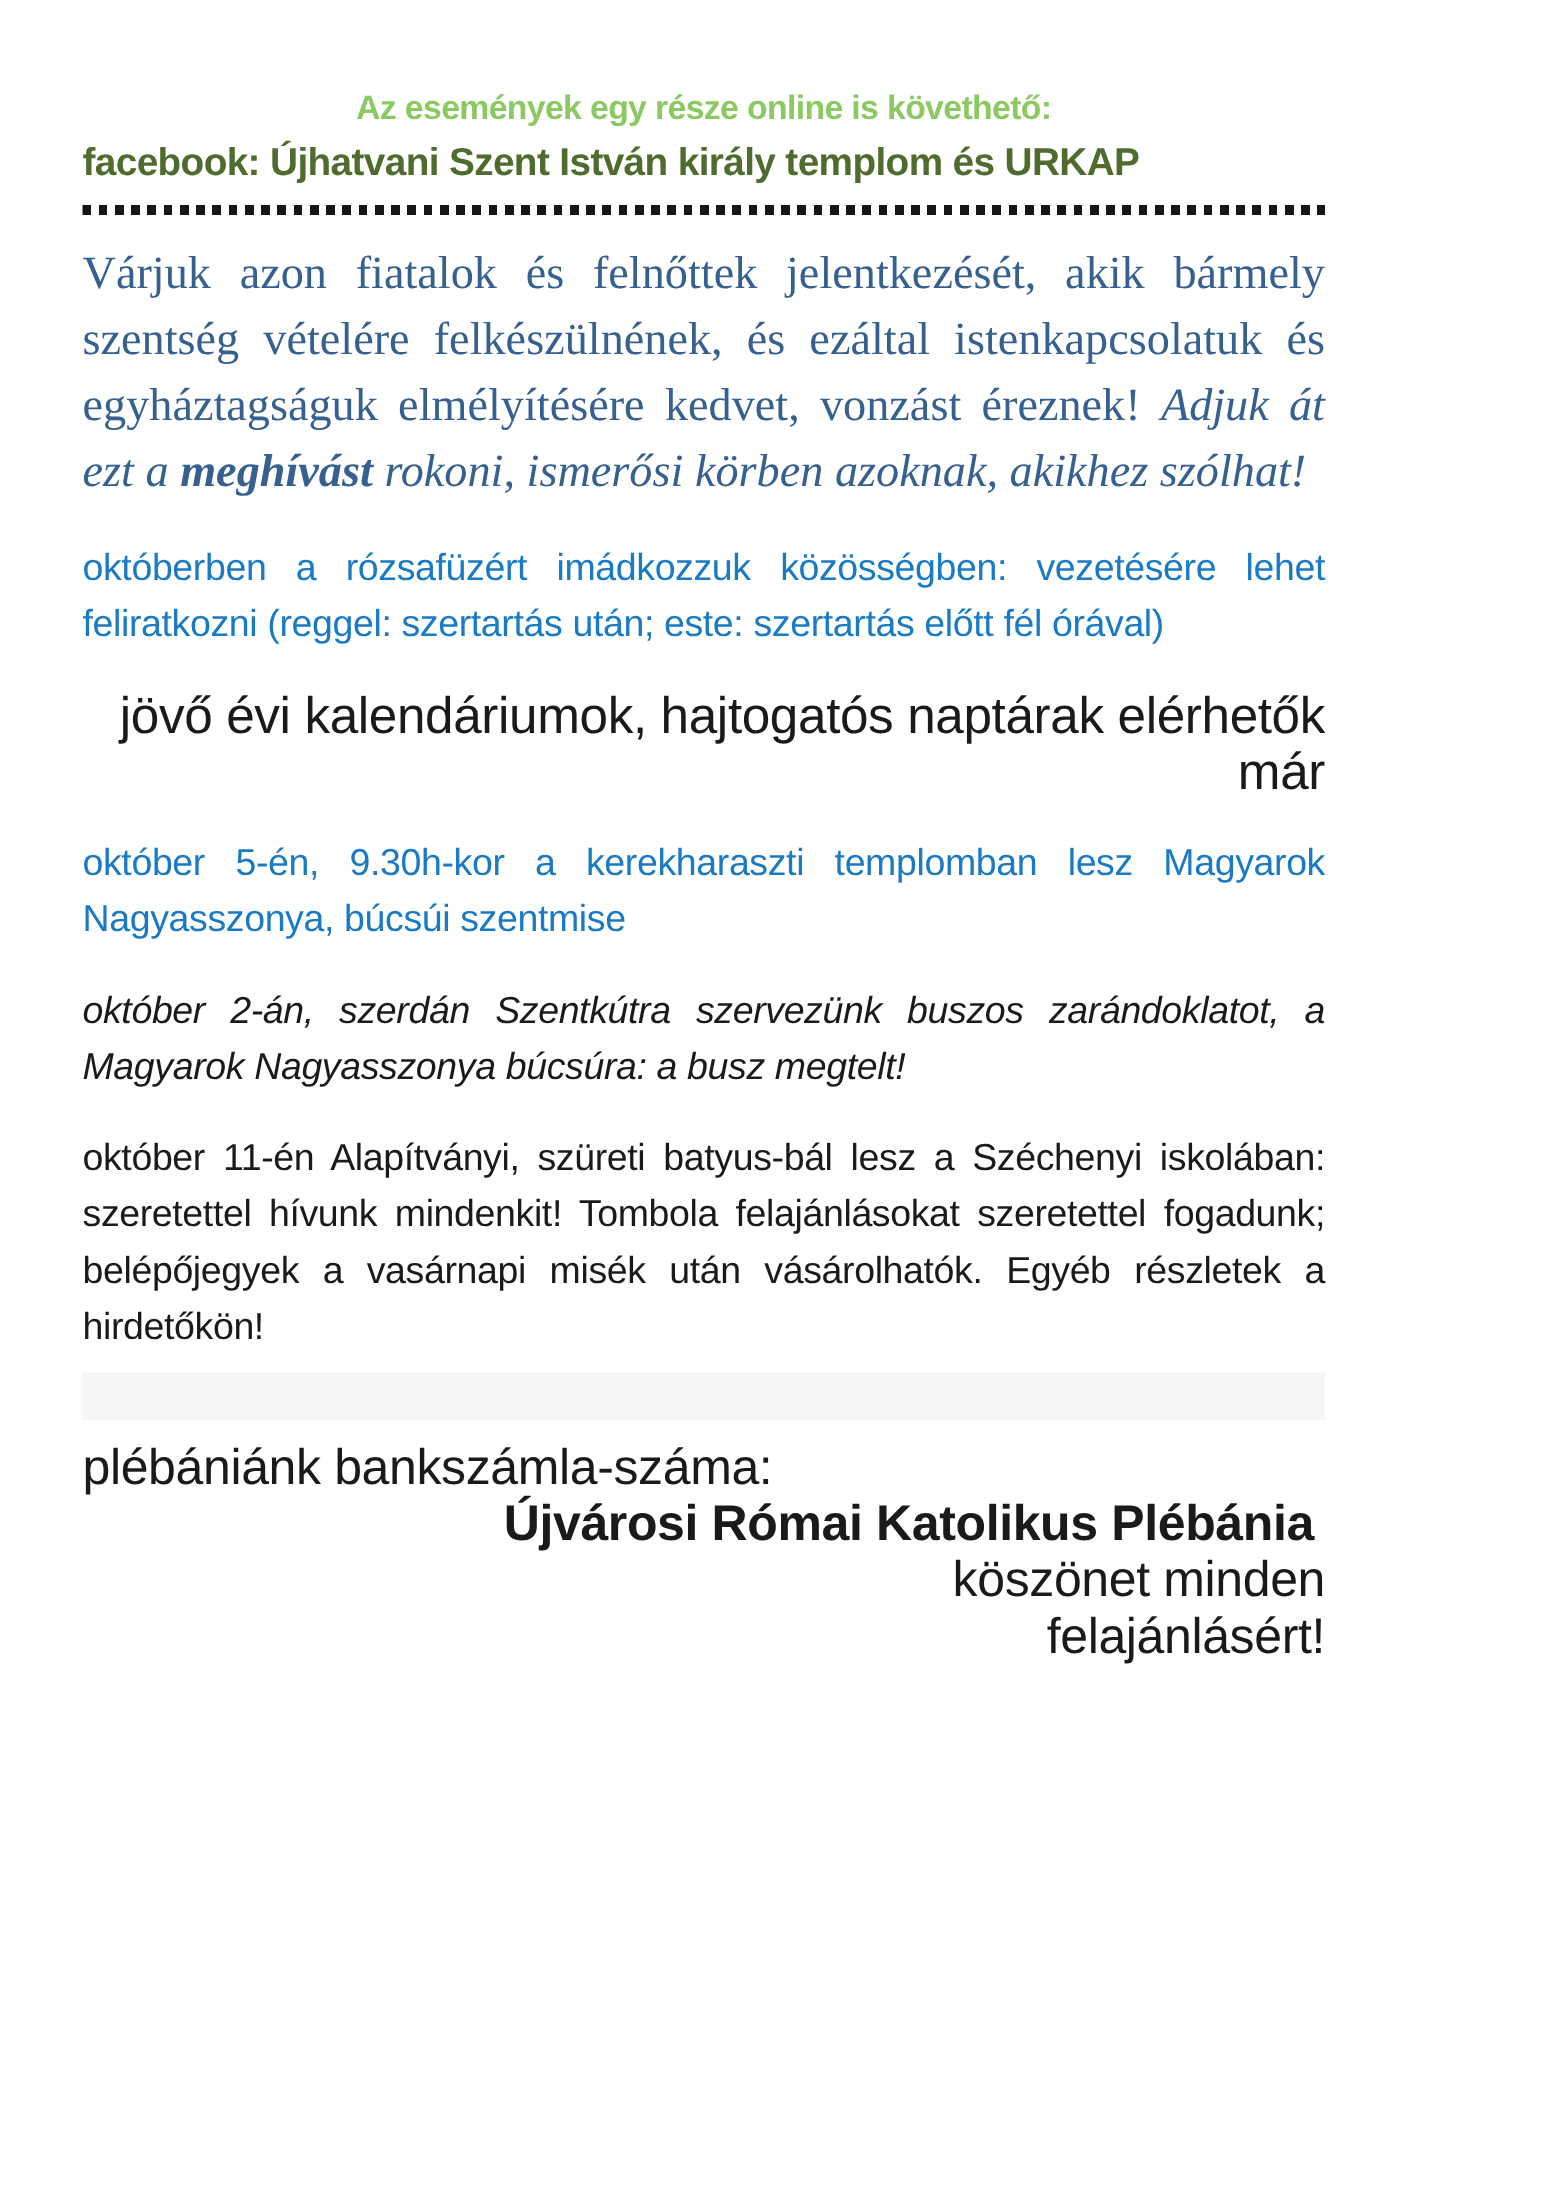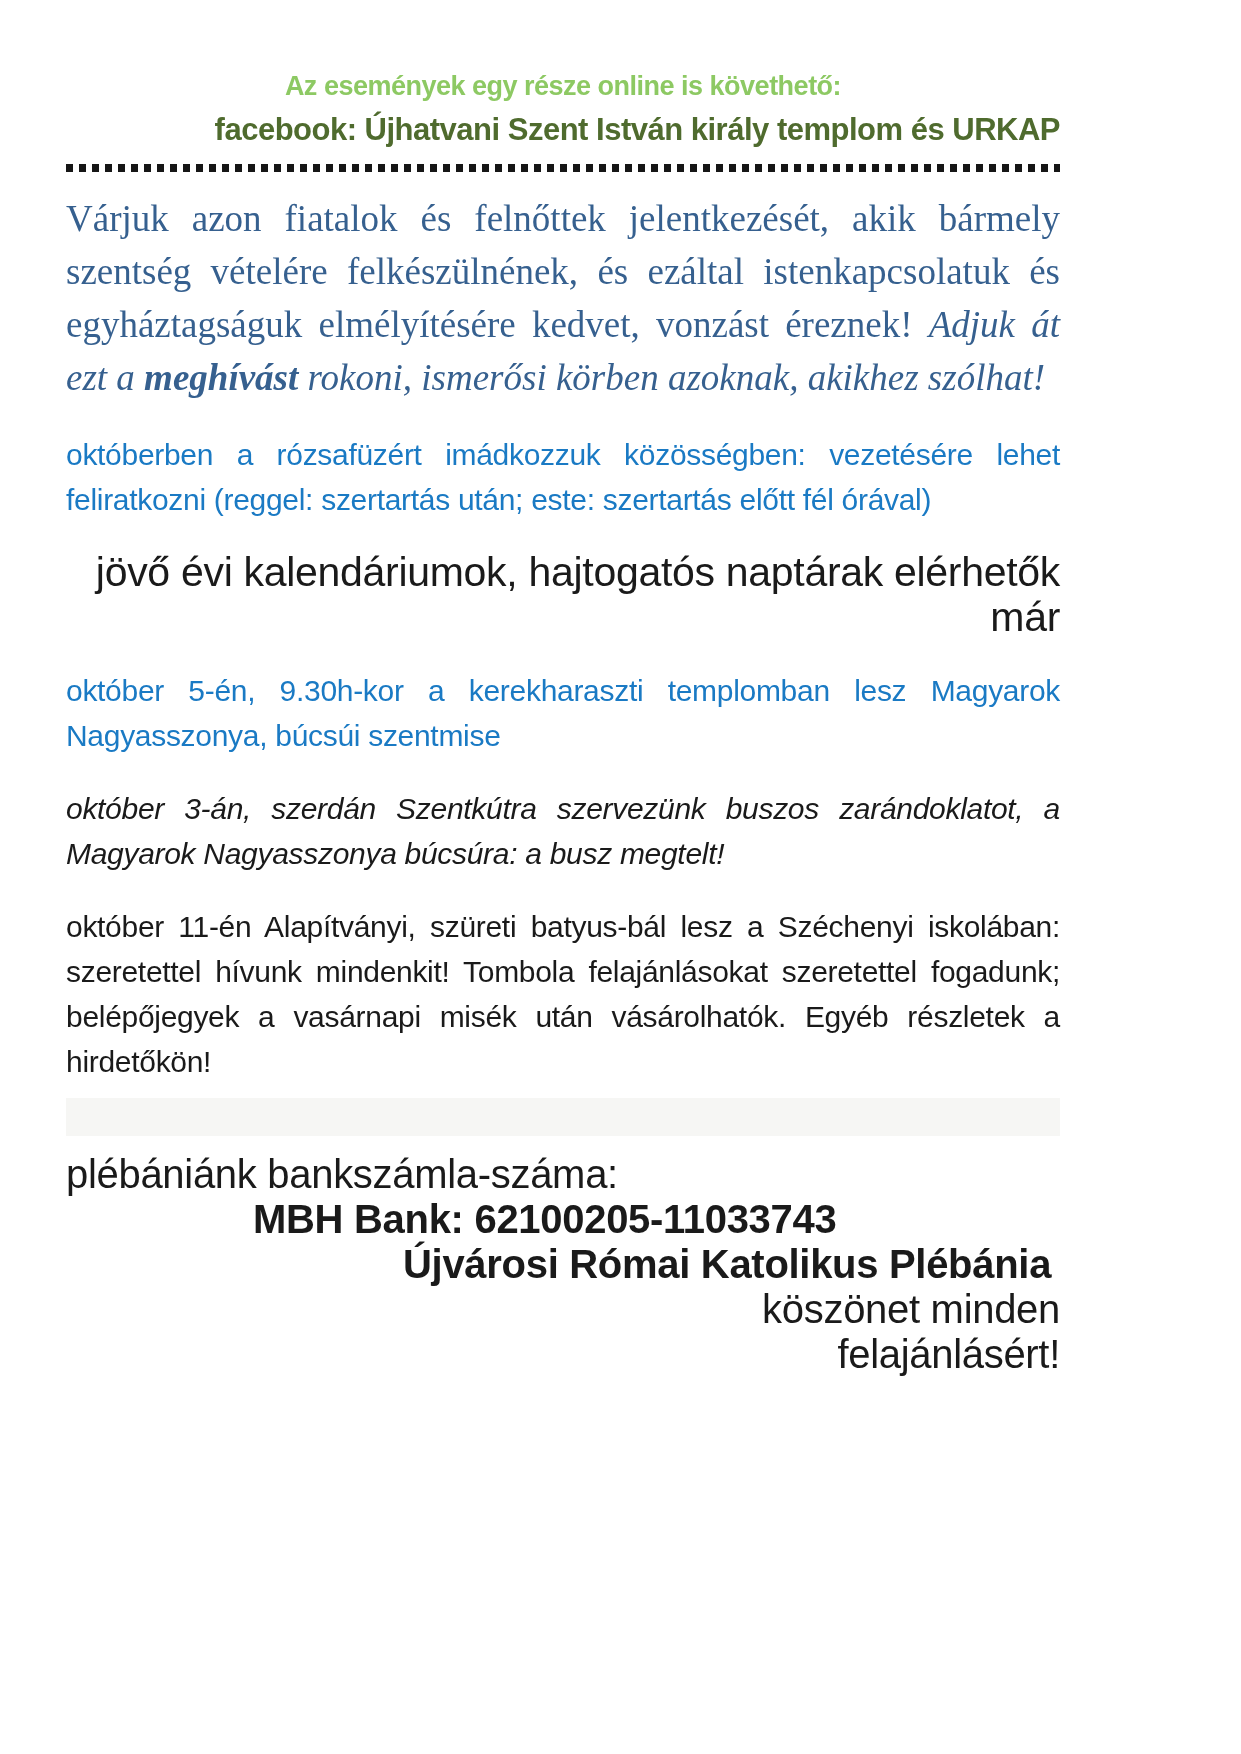--- a/index.html
+++ b/index.html
@@ -21,21 +21,21 @@
   
   .hdr-line1 {
     text-align: center;
     font-weight: bold;
     font-size: 27px;
     line-height: 32px;
     letter-spacing: -0.5px;
     color: var(--light-green, #8dc963);
   }
   .hdr-line2 {
-    text-align: right;
+    text-align: left;
     font-weight: bold;
     font-size: 31px;
     line-height: 36px;
     margin-top: 10px;
     letter-spacing: -0.5px;
     color: var(--dark-green, #4f6b2e);
   }
   .dotted-divider {
     margin-top: 16px;
     height: 8px;
@@ -94,27 +94,26 @@
 
   <p class="intro"><span class="run regular">Várjuk azon fiatalok és felnőttek jelentkezését, akik bármely szentség vételére felkészülnének, és ezáltal istenkapcsolatuk és egyháztagságuk elmélyítésére kedvet, vonzást éreznek! </span><span class="run italic">Adjuk át ezt a </span><span class="run bold-italic">meghívást</span><span class="run italic"> rokoni, ismerősi körben azoknak, akikhez szólhat!</span></p>
 
   <p class="para blue">októberben a rózsafüzért imádkozzuk közösségben: vezetésére lehet feliratkozni (reggel: szertartás után; este: szertartás előtt fél órával)</p>
 
   <p class="para black single">jövő évi kalendáriumok, hajtogatós naptárak elérhetők már</p>
 
 
   <p class="para blue">október 5-én, 9.30h-kor a kerekharaszti templomban lesz Magyarok Nagyasszonya, búcsúi szentmise</p>
 
-  <p class="para black-italic">október 3-án, szerdán Szentkútra szervezünk buszos zarándoklatot, a Magyarok Nagyasszonya búcsúra: a busz megtelt!</p>
+  <p class="para black-italic">október 2-án, szerdán Szentkútra szervezünk buszos zarándoklatot, a Magyarok Nagyasszonya búcsúra: a busz megtelt!</p>
 
   <p class="para black">október 11-én Alapítványi, szüreti batyus-bál lesz a Széchenyi iskolában: szeretettel hívunk mindenkit! Tombola felajánlásokat szeretettel fogadunk; belépőjegyek a vasárnapi misék után vásárolhatók. Egyéb részletek a hirdetőkön!</p>
 
 
   <div class="highlight-band"></div>
 
   <div class="bank">
     <p class="bank-label">plébániánk bankszámla-száma:</p>
-    <p class="bank-account">MBH Bank: 62100205-11033743</p>
     <p class="bank-owner">Újvárosi Római Katolikus Plébánia</p>
     <p class="bank-thanks">köszönet minden felajánlásért!</p>
   </div>
 
 </div>
 
 </body></html>

